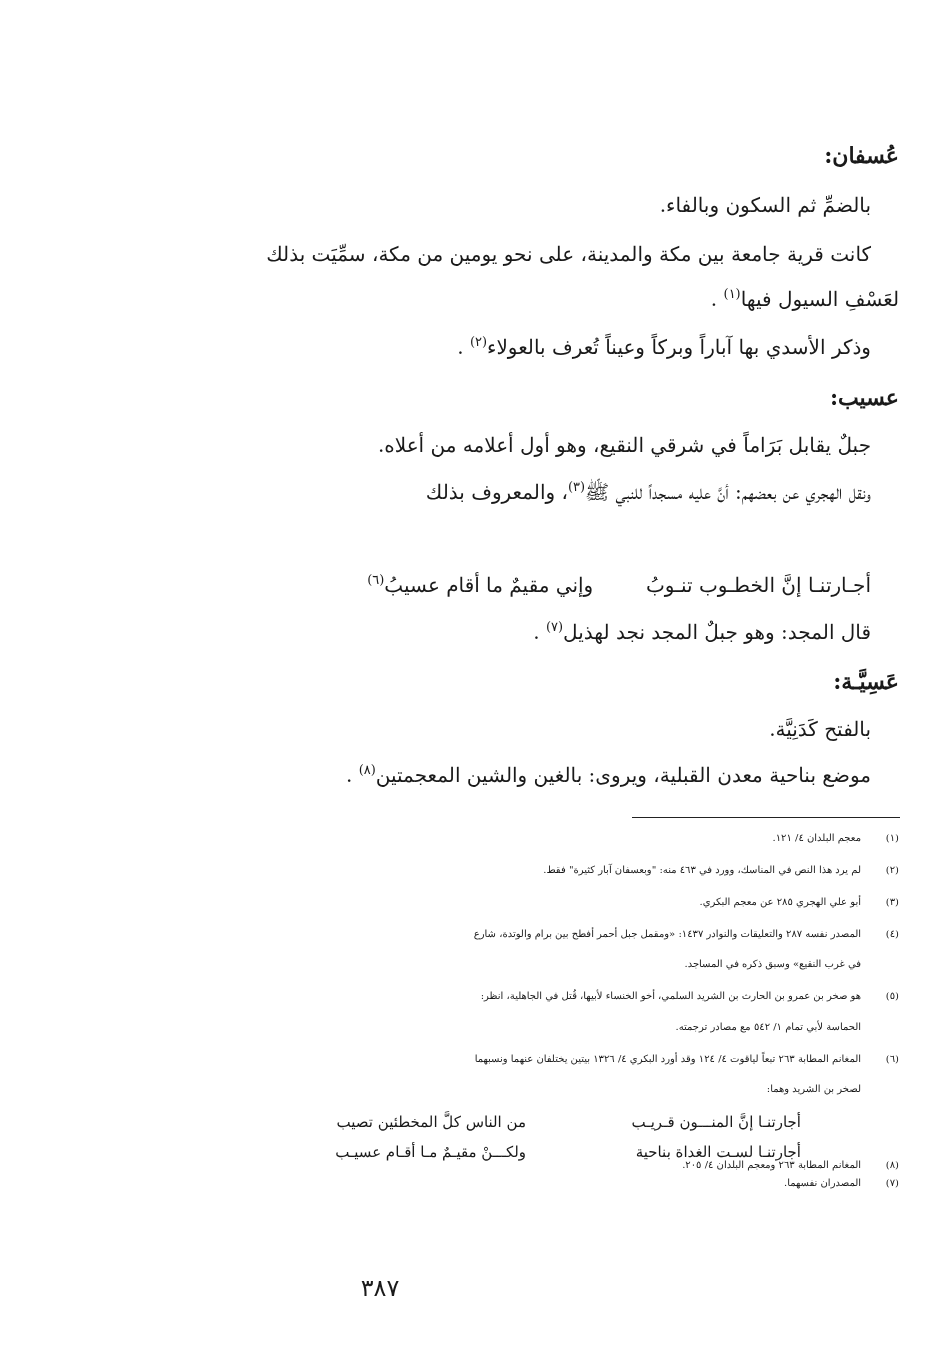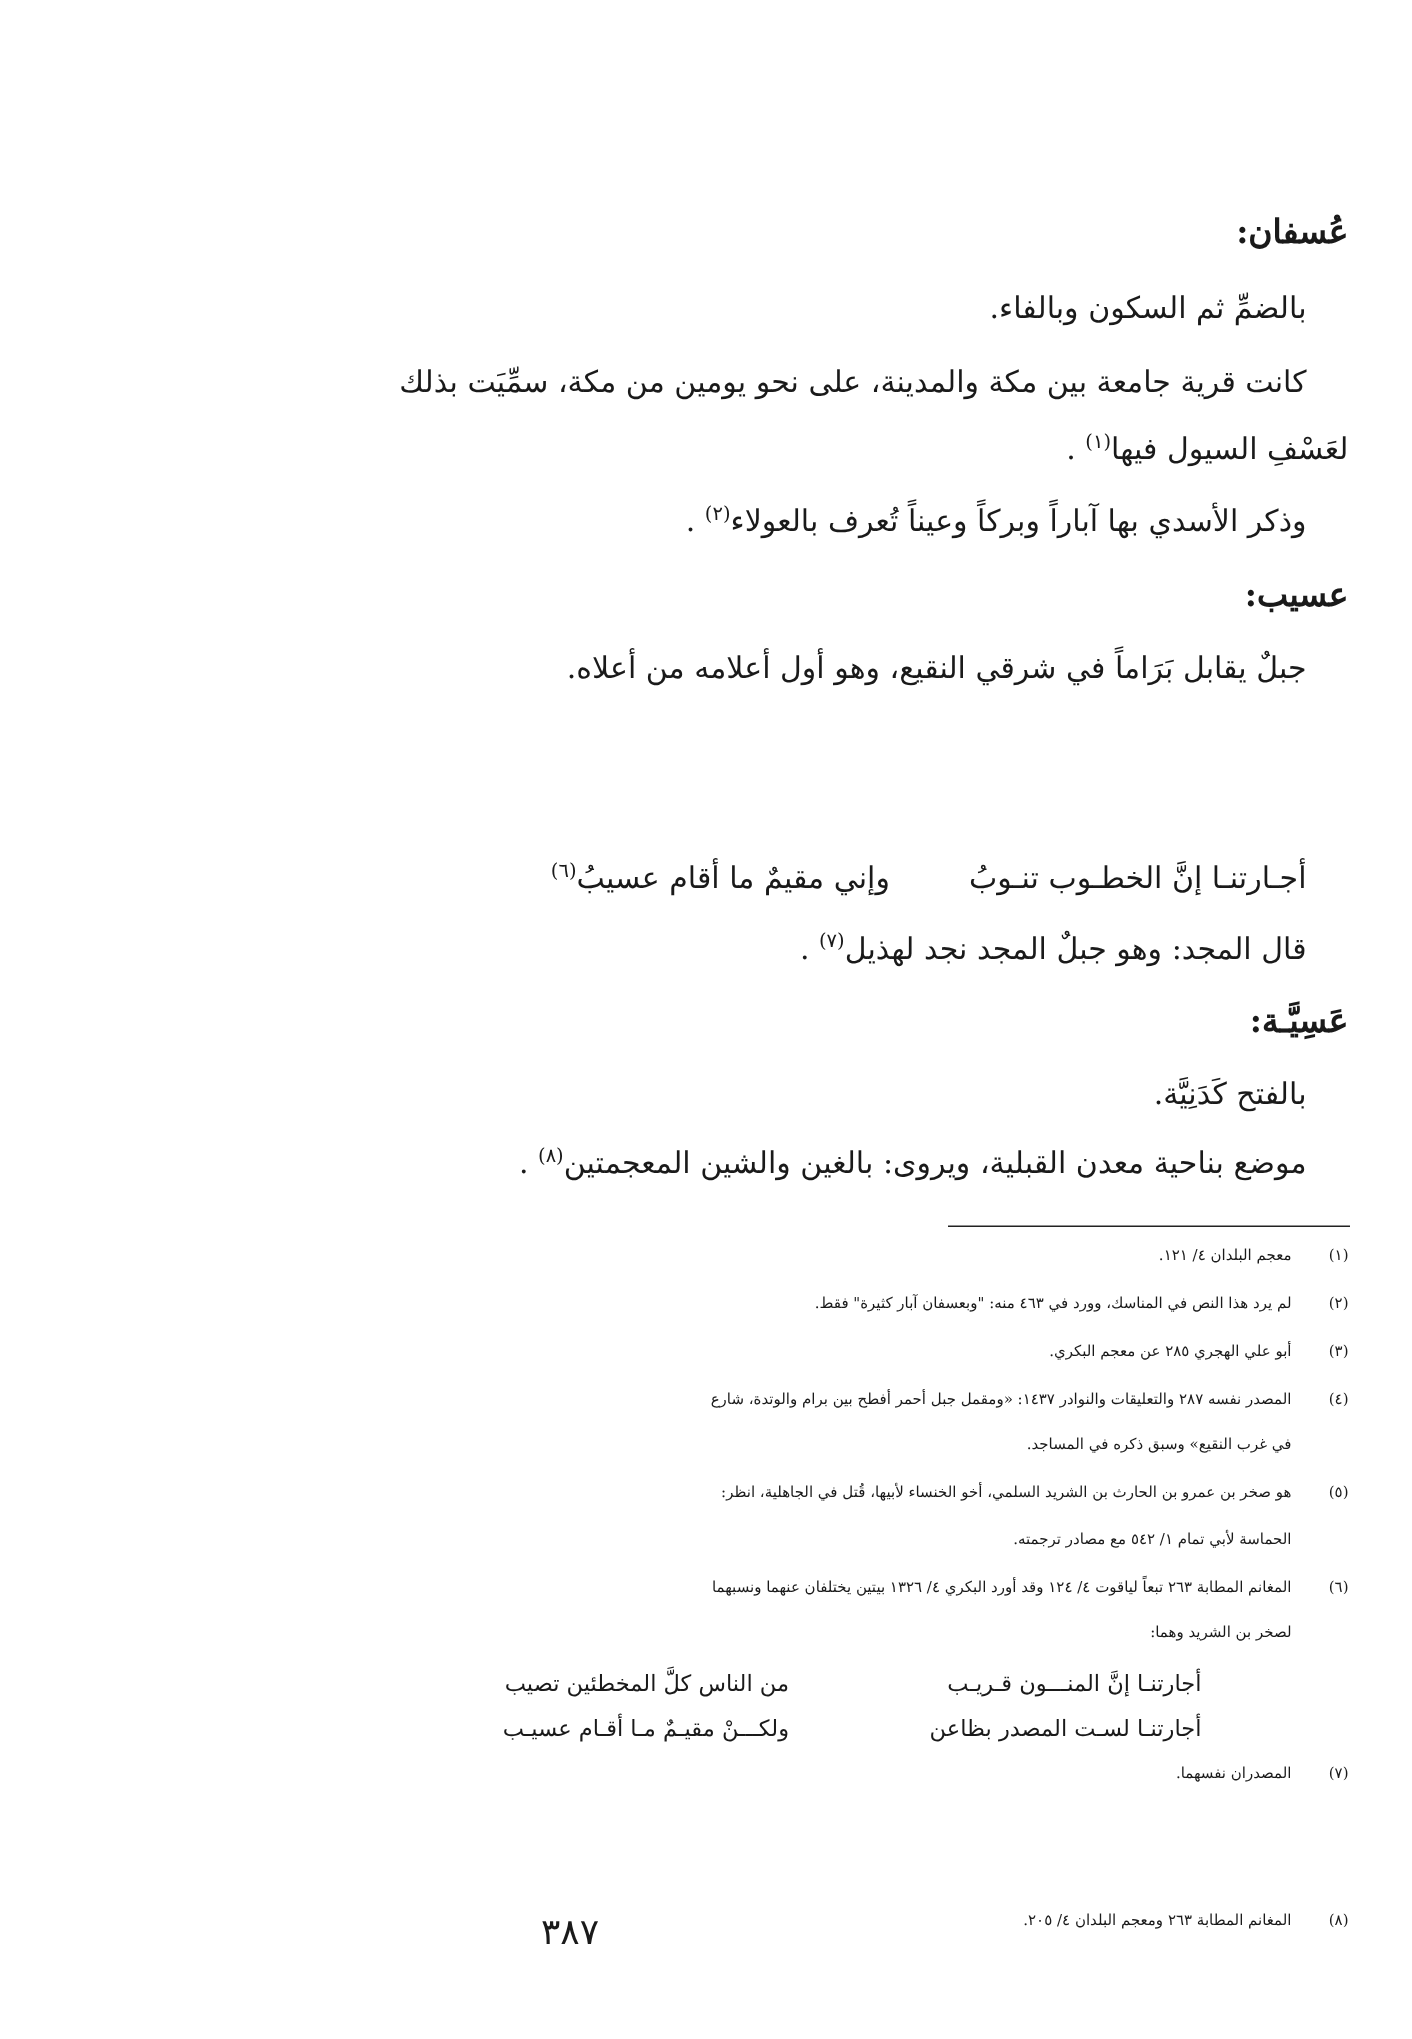--- a/index.html
+++ b/index.html
@@ -33,20 +33,21 @@
 <div class="page">
 
   <div class="line heading" style="top:142px;">عُسفان:</div>
   <div class="line body-line" style="top:193px; right:70px;">بالضمِّ ثم السكون وبالفاء.</div>
   <div class="line body-line" style="top:242px; right:70px;">كانت قرية جامعة بين مكة والمدينة، على نحو يومين من مكة، سمِّيَت بذلك</div>
   <div class="line body-line" style="top:287px;"><span>لعَسْفِ السيول فيها</span><span class="sup">(١)</span> .</div>
   <div class="line body-line" style="top:335px; right:70px;"><span>وذكر الأسدي بها آباراً وبركاً وعيناً تُعرف بالعولاء</span><span class="sup">(٢)</span> .</div>
 
   <div class="line heading" style="top:384px;">عسيب:</div>
   <div class="line body-line" style="top:433px; right:70px;">جبلٌ يقابل بَرَاماً في شرقي النقيع، وهو أول أعلامه من أعلاه.</div>
+  <div class="line body-line" style="top:480px; right:70px;"><span>ونقل الهجري عن بعضهم: أنَّ عليه مسجداً للنبي ﷺ</span><span class="sup">(٣)</span><span>، والمعروف بذلك</span></div>
   <div class="verse" style="top:573px; right:70px; font-size:20px;">
     <span>أجـارتنـا إنَّ الخطـوب تنـوبُ</span>
     <span style="display:inline-block; width:40px;"></span>
     <span>وإني مقيمٌ ما أقام عسيبُ</span><span class="sup">(٦)</span>
   </div>
   <div class="line body-line" style="top:620px; right:70px;"><span>قال المجد: وهو جبلٌ المجد نجد لهذيل</span><span class="sup">(٧)</span> .</div>
 
   <div class="line heading" style="top:668px;">عَسِيَّـة:</div>
   <div class="line body-line" style="top:717px; right:70px;">بالفتح كَدَنِيَّة.</div>
   <div class="line body-line" style="top:763px; right:70px;"><span>موضع بناحية معدن القبلية، ويروى: بالغين والشين المعجمتين</span><span class="sup">(٨)</span> .</div>
@@ -61,20 +62,20 @@
   <div class="fn" style="top:958px; right:80px;">في غرب النقيع» وسبق ذكره في المساجد.</div>
 
   <div class="fn" style="top:990px; right:42px;"><span class="fn-num">(٥)</span><span>هو صخر بن عمرو بن الحارث بن الشريد السلمي، أخو الخنساء لأبيها، قُتل في الجاهلية، انظر:</span></div>
   <div class="fn" style="top:1021px; right:80px;">الحماسة لأبي تمام ١/ ٥٤٢ مع مصادر ترجمته.</div>
 
   <div class="fn" style="top:1053px; right:42px;"><span class="fn-num">(٦)</span><span>المغانم المطابة ٢٦٣ تبعاً لياقوت ٤/ ١٢٤ وقد أورد البكري ٤/ ١٣٢٦ بيتين يختلفان عنهما ونسبهما</span></div>
   <div class="fn" style="top:1083px; right:80px;">لصخر بن الشريد وهما:</div>
 
   <div class="verse" style="top:1113px; right:140px;">أجارتنـا إنَّ المنـــون قـريـب</div>
   <div class="verse" style="top:1113px; right:415px;">من الناس كلَّ المخطئين تصيب</div>
-  <div class="verse" style="top:1143px; right:140px;">أجارتنـا لسـت المصدر بظاعن</div>
+  <div class="verse" style="top:1143px; right:140px;">أجارتنـا لسـت الغداة بناحية</div>
   <div class="verse" style="top:1143px; right:415px;">ولكـــنْ مقيـمٌ مـا أقـام عسيـب</div>
 
   <div class="fn" style="top:1177px; right:42px;"><span class="fn-num">(٧)</span><span>المصدران نفسهما.</span></div>
-  <div class="fn" style="top:1275px; right:42px;"><span class="fn-num">(٨)</span><span>المغانم المطابة ٢٦٣ ومعجم البلدان ٤/ ٢٠٥.</span></div>
+  <div class="fn" style="top:1159px; right:42px;"><span class="fn-num">(٨)</span><span>المغانم المطابة ٢٦٣ ومعجم البلدان ٤/ ٢٠٥.</span></div>
 
   <div class="page-number">٣٨٧</div>
 </div>
 
 </body></html>

